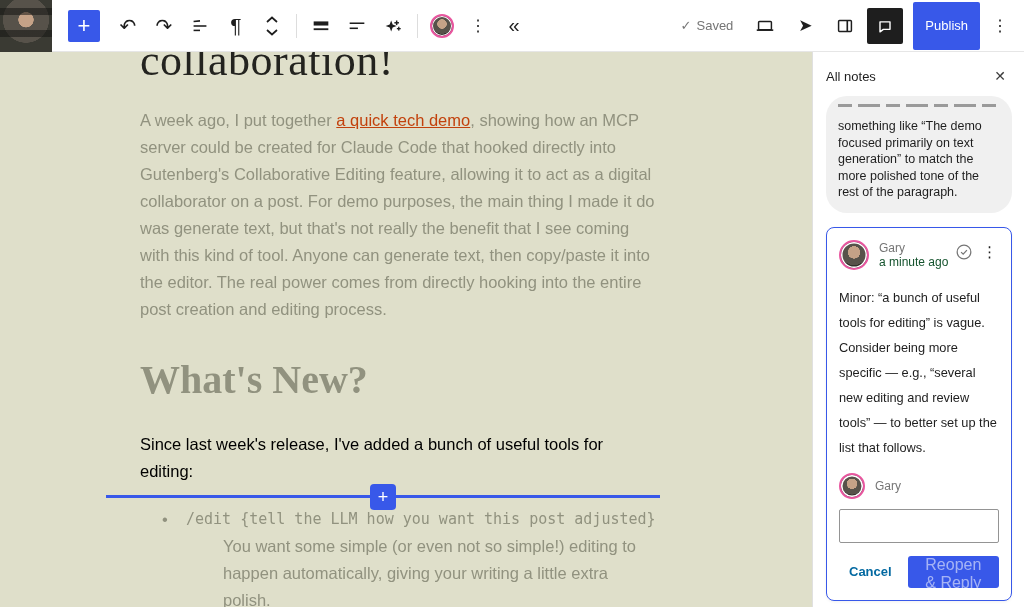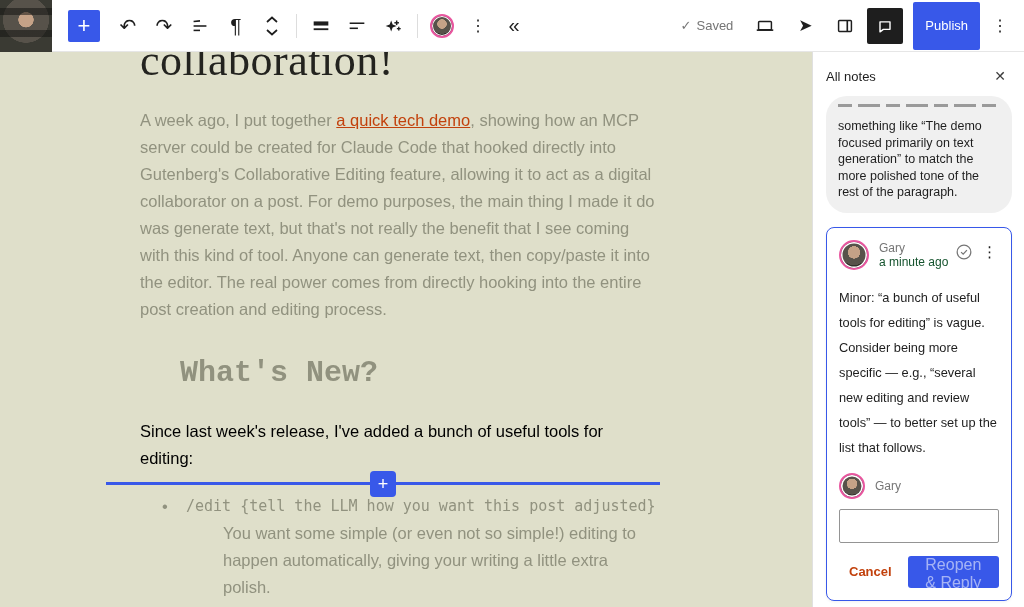--- a/index.html
+++ b/index.html
@@ -37,21 +37,21 @@
   .main { flex:1; display:flex; min-height:0; }
 
   
   .canvas { width:812px; flex:0 0 812px; background:#dfdfca; overflow:hidden; position:relative; }
   .content-col { width:520px; margin-left:140px; position:relative; }
   .post-title { font-family:"Liberation Serif", serif; font-weight:500; font-size:44px; letter-spacing:.5px;
     color:#23231f; margin-top:-17px; white-space:nowrap; cursor:text; }
   .dim { color:#91927f; }
   .para { font-size:16.5px; line-height:27px; margin-top:21px; cursor:text; }
   .para a { color:#c2410c; text-decoration:underline; cursor:pointer; }
-  .h2 { font-family:Liberation Mono, monospace; font-size:30px; font-weight:700; margin-top:33px; cursor:text;margin-left:40px; }
+  .h2 { font-family:Liberation Serif, serif; font-size:40px; font-weight:700; margin-top:33px; cursor:text; }
   .para-selected { font-size:16.5px; line-height:27px; color:#000; margin-top:28px; cursor:text; }
   .inserter-line { position:relative; height:3px; background:#3858e9; width:554px; margin:10px 0 6px -34px; }
   .inserter-line .mini-plus { position:absolute; left:50%; top:50%; transform:translate(-50%,-50%);
     width:26px; height:26px; border-radius:4px; background:#3858e9; color:#fff; font-size:18px; line-height:1;
     display:flex; align-items:center; justify-content:center; border:none; cursor:pointer; }
   .post-list { list-style:none; margin-top:8px; }
   .post-list li { position:relative; padding-left:46px; margin-bottom:1px; cursor:text; }
   .post-list li::before { content:"•"; position:absolute; left:22px; top:0; font-size:16.5px; line-height:27px; color:#91927f; }
   .cmd { font-family:"DejaVu Sans Mono", monospace; font-size:15px; line-height:27px; color:#91927f; display:block; }
   .cmd-desc { font-size:16.5px; line-height:27px; color:#91927f; display:block;margin-left:37px; }
@@ -78,21 +78,21 @@
   .check-btn, .card-more { border:none; background:transparent; cursor:pointer; padding:2px; display:flex; align-items:center; color:#757575; }
   .card-more { color:#1e1e1e; font-size:15px; }
   .card-active .note-text { margin-top:15px; font-size:12.8px; line-height:25px; }
   .reply-row { display:flex; align-items:center; margin-top:13px; }
   .reply-avatar { width:26px; height:26px; border-radius:50%; border:2px solid #e8569f; box-shadow:inset 0 0 0 1.5px #fff;
     background: radial-gradient(circle at 50% 40%, #c5a287 0 30%, #57524a 31% 62%, #33332c 63%); flex:0 0 26px; }
   .reply-name { margin-left:10px; font-size:12px; color:#757575; }
   .reply-input { width:100%; height:34px; margin-top:10px; border:1px solid #949494; border-radius:2px; background:#fff;
     font-size:13px; padding:0 8px; font-family:"Liberation Sans",sans-serif; }
   .card-actions { display:flex; justify-content:flex-end; align-items:center; gap:6px; margin-top:13px; }
-  .btn-cancel { border:none; background:transparent; color:#c2410c; font-size:13px; font-weight:600; cursor:pointer; padding:6px 10px;
+  .btn-cancel { border:none; background:transparent; color:#0369a1; font-size:13px; font-weight:600; cursor:pointer; padding:6px 10px;
     font-family:"Liberation Sans",sans-serif; }
   .btn-reply { border:none; background:#3858e9; color:rgba(255,255,255,.55); font-size:16px; height:32px; padding:0 12px;
     border-radius:3px; cursor:pointer; font-family:"Liberation Sans",sans-serif; }
 </style>
 </head>
 <body>
 
 <div class="app">
 
   <div class="topbar">

